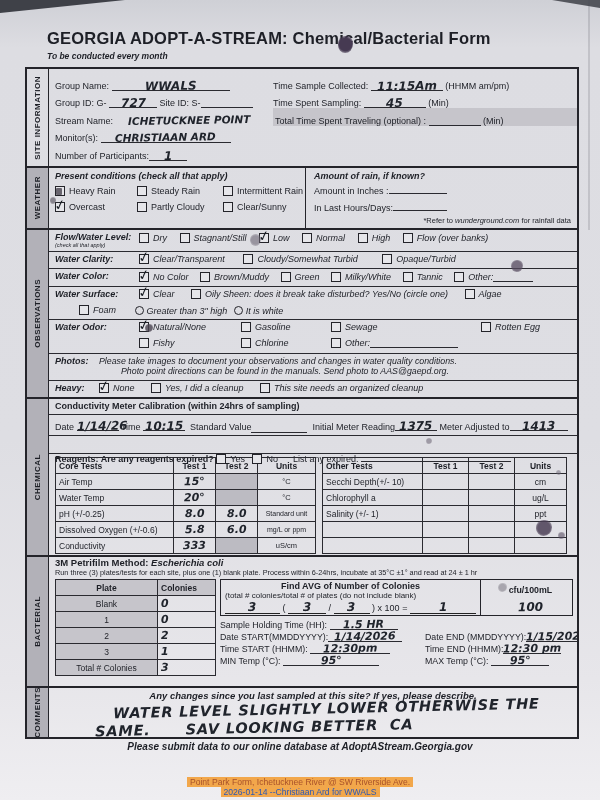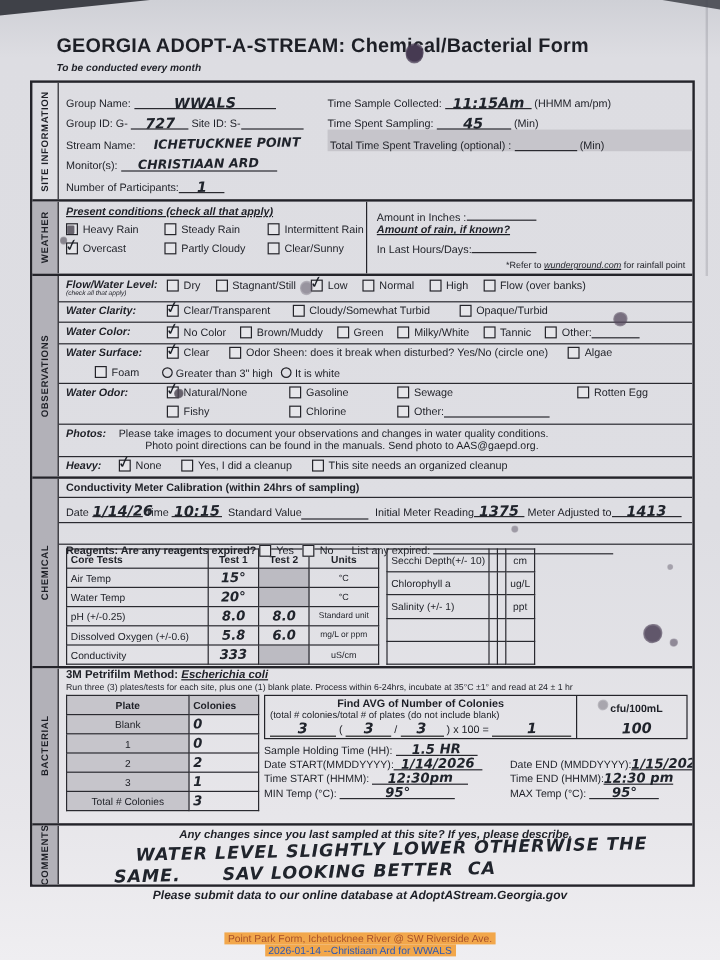--- a/index.html
+++ b/index.html
@@ -17,21 +17,21 @@
 
   .form{position:absolute;left:25px;top:67px;width:554px;height:672px;border:2px solid #24242a;display:flex;flex-direction:column;box-sizing:border-box;}
   .section{display:flex;border-top:2px solid #24242a;flex:0 0 auto;box-sizing:border-box;overflow:hidden;}
   .section:first-child{border-top:none;}
   .slabel{flex:0 0 21px;border-right:1.5px solid #24242a;display:flex;align-items:center;justify-content:center;}
   .slabel span{writing-mode:vertical-rl;transform:rotate(180deg);font-weight:bold;font-size:8px;letter-spacing:.5px;}
   .gray{background:#b2b1b8;}
   .scontent{flex:1;min-width:0;position:relative;box-sizing:border-box;}
 
   .lbl{font-size:9px;}
-  .b{font-weight:bold;} .i{font-style:italic;text-decoration:underline;}
+  .b{font-weight:bold;} .i{font-style:italic;}
   .small{font-size:7.5px;}
   .uline{display:inline-block;border-bottom:1px solid #2a2a30;text-align:center;vertical-align:baseline;position:relative;height:11px;box-sizing:border-box;}
   .hw{font-family:"DejaVu Sans",sans-serif;font-style:italic;font-weight:700;color:#20242c;font-size:11px;line-height:1;white-space:pre;display:inline-block;transform:rotate(-1deg);}
   .hw.md{font-size:12px;}
   .cb{display:inline-block;width:10px;height:10px;border:1.4px solid #24242a;vertical-align:-2px;position:relative;margin-right:4px;background:#e6e6ea;flex:0 0 auto;box-sizing:border-box;}
   .cb.checked::after{content:"✓";position:absolute;left:-2px;top:-6px;font-size:14px;font-weight:700;color:#1b1f26;transform:rotate(-12deg);font-family:"DejaVu Sans",sans-serif;}
   .cb.smudge::before{content:"";position:absolute;left:0;top:1px;width:6px;height:7px;background:#514c58;border-radius:1px;opacity:.85;}
   .circ{display:inline-block;width:9px;height:9px;border:1.2px solid #24242a;border-radius:50%;vertical-align:-1px;margin-right:3px;box-sizing:border-box;}
   .opt{display:inline-flex;align-items:center;font-size:9px;white-space:nowrap;}
 
@@ -43,21 +43,21 @@
 
   
   .wx-left{flex:0 0 252px;padding:3px 2px 2px 6px;box-sizing:border-box;}
   .wx-right{flex:1;border-left:1.5px solid #24242a;padding:3px 6px 2px 8px;box-sizing:border-box;}
   .wxgrid{display:grid;grid-template-columns:82px 86px auto;row-gap:6px;margin-top:5px;}
 
   
   .orow{border-top:1px solid #2a2a30;padding:2px 4px 1px 6px;display:flex;align-items:flex-start;box-sizing:border-box;}
   .orow:first-child{border-top:none;}
   .rl{font-weight:bold;font-style:italic;font-size:9px;flex:0 0 84px;}
-  .ocontent{flex:1;min-width:0;font-size:9px;}
+  .ocontent{flex:1;min-width:0;font-size:9px;font-style:italic;}
 
   
   .chrow{border-top:1px solid #2a2a30;padding:2px 4px 1px 6px;font-size:9px;box-sizing:border-box;}
   .chrow:first-child{border-top:none;}
   table{border-collapse:collapse;}
   td,th{border:1px solid #2a2a30;font-size:8.5px;padding:0 3px;height:16px;box-sizing:border-box;}
   th{text-align:center;}
   .shade{background:#bcbbc2;}
   .lshade{background:#c6c5cb;}
   .vcell{text-align:center;}
@@ -147,24 +147,24 @@
               <span class="cb"></span>
               <span>Partly Cloudy</span>
             </span>
           <span class="opt">
               <span class="cb"></span>
               <span>Clear/Sunny</span>
             </span>
         </div>
       </div>
       <div class="wx-right">
+        <div class="lbl b i">Amount of rain, if known?</div>
         <div class="lbl" style="margin-top:2px"><span>Amount in Inches :</span><span class="uline" style="width:58px"></span></div>
-        <div class="lbl b i">Amount of rain, if known?</div>
         <div class="lbl" style="margin-top:4px"><span>In Last Hours/Days:</span><span class="uline" style="width:54px"></span></div>
-        <div class="small" style="text-align:right;margin-top:3px"><span>*Refer to </span><span class="i">wunderground.com</span><span> for rainfall point</span></div>
+        <div class="small" style="text-align:right;margin-top:3px"><span>*Refer to </span><span class="i">wunderground.com</span><span> for rainfall data</span></div>
       </div>
     </div>
   </div>
 
   <div class="section" style="height:169px">
     <div class="slabel gray">
         <span>OBSERVATIONS</span>
       </div>
     <div class="scontent">
       <div class="orow" style="height:21px">
@@ -246,21 +246,21 @@
       <div class="orow" style="height:33px">
         <div class="rl">Water Surface:</div>
         <div class="ocontent">
           <div>
             <span class="opt" style="margin-right:14px">
                 <span class="cb checked"></span>
                 <span>Clear</span>
               </span>
             <span class="opt" style="margin-right:14px">
                 <span class="cb"></span>
-                <span>Odor Sheen: does it break when disturbed? Yes/No (circle one)</span>
+                <span>Oily Sheen: does it break take disturbed? Yes/No (circle one)</span>
               </span>
             <span class="opt">
                 <span class="cb"></span>
                 <span>Algae</span>
               </span>
           </div>
           <div style="margin-top:4px;margin-left:-60px">
             <span class="opt" style="margin-right:16px">
                 <span class="cb"></span>
                 <span>Foam</span>
@@ -394,20 +394,26 @@
           <tr>
                 <td>Conductivity</td>
                 <td class="vcell"><span class="hw">333</span></td>
                 <td class="shade"></td>
                 <td class="vcell" style="font-size:7.5px">uS/cm</td>
               </tr>
         </tbody>
           </table>
         <table>
           <tbody>
+              <tr>
+                <th style="width:100px;text-align:left">Other Tests</th>
+                <th style="width:46px">Test 1</th>
+                <th style="width:46px">Test 2</th>
+                <th style="width:52px">Units</th>
+              </tr>
           <tr>
                 <td>Secchi Depth(+/- 10)</td>
                 <td></td>
                 <td></td>
                 <td class="vcell">cm</td>
               </tr>
           <tr>
                 <td>Chlorophyll a</td>
                 <td></td>
                 <td></td>

